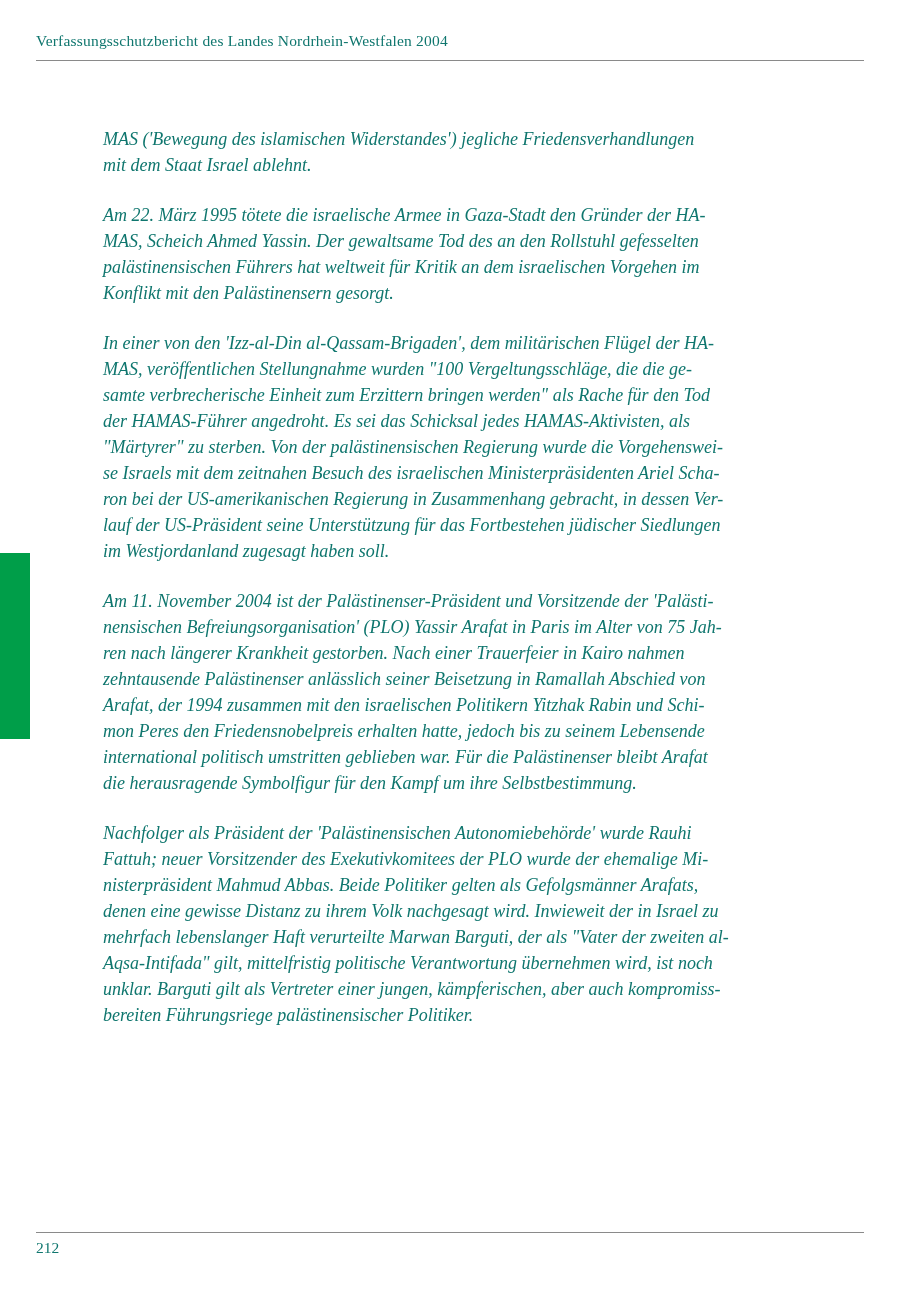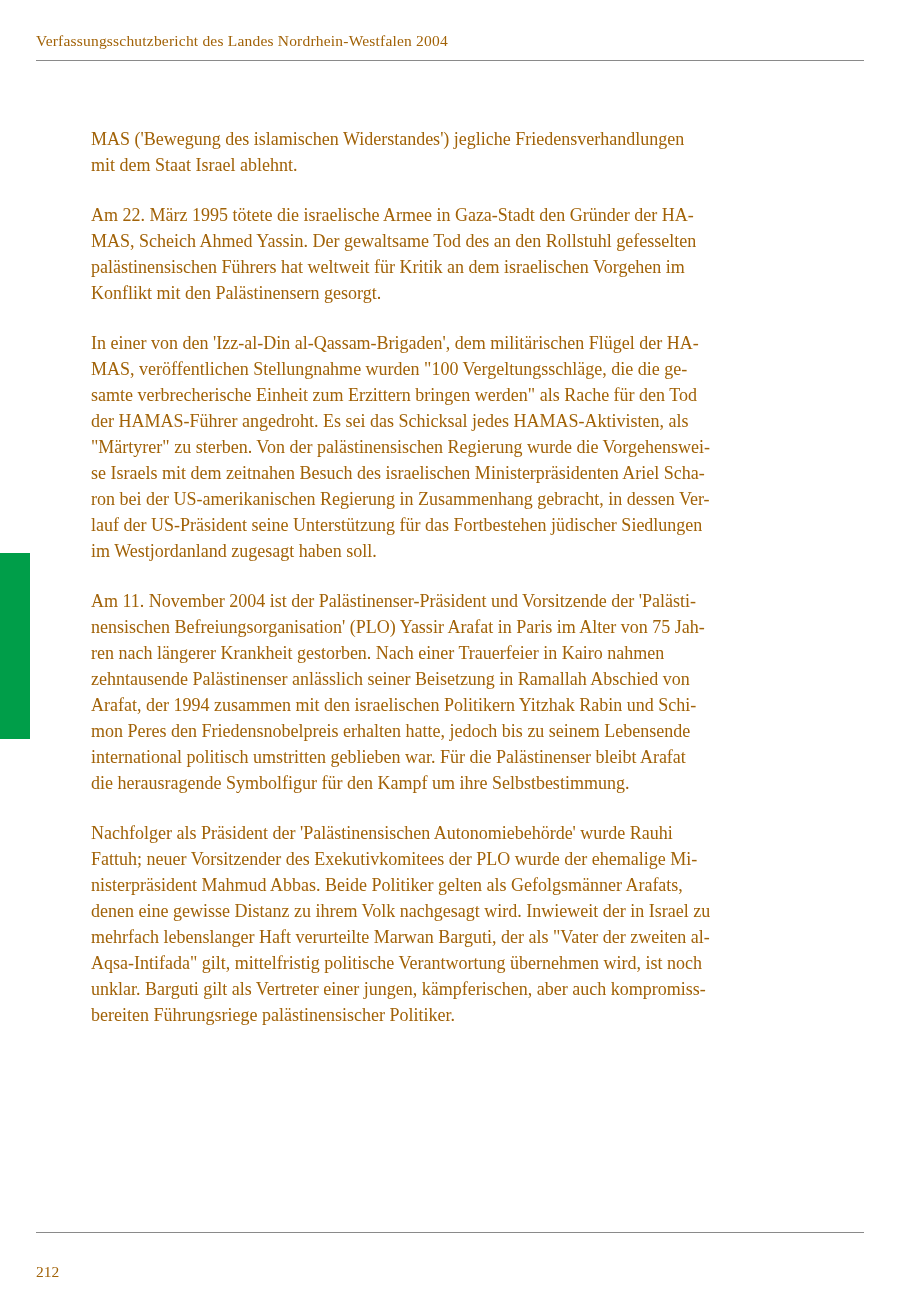--- a/index.html
+++ b/index.html
@@ -6,21 +6,21 @@
     margin: 0;
     padding: 0;
     background: #ffffff;
   }
   .page {
     position: relative;
     width: 900px;
     height: 1289px;
     background: #ffffff;
     font-family: "Liberation Serif", "DejaVu Serif", serif;
-    color: #a16207;
+    color: #0f766e;
     overflow: hidden;
   }
   .header-title {
     position: absolute;
     left: 36px;
     top: 32px;
     font-size: 15.5px;
     letter-spacing: 0.2px;
     white-space: nowrap;
   }
@@ -43,30 +43,30 @@
   }
   .content {
     position: absolute;
     left: 87px;
     top: 126px;
     width: 740px;
     font-size: 18px;
     line-height: 26px;
   }
   .content p {
-    margin: 0 0 24px 4px;
+    margin: 0 0 24px 16px;
     white-space: pre-line; 
     text-align: left;
+    font-style: italic;
   }
   .page-number {
     position: absolute;
     left: 36px;
     top: 1239px;
     font-size: 15.5px;
-    margin-top: 24px;
   }
 </style>
 </head>
 <body>
 
 <div class="page">
 
   <div class="header-title">Verfassungsschutzbericht des Landes Nordrhein-Westfalen 2004</div>
 
   <div class="rule header-rule"></div>

